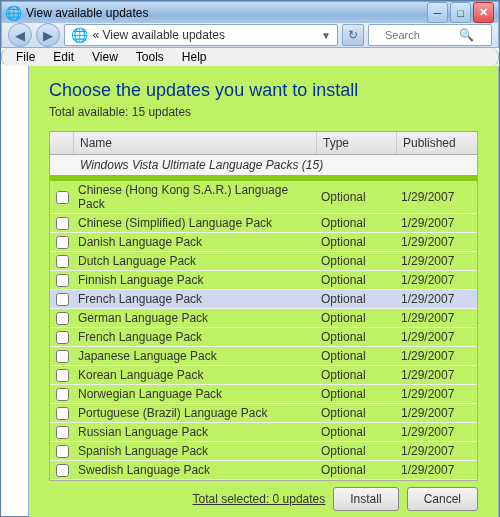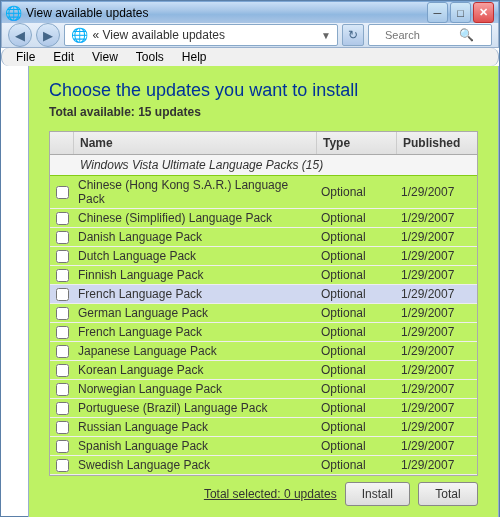--- a/index.html
+++ b/index.html
@@ -189,52 +189,51 @@
     .page-title {
       font-size: 18px;
       font-weight: 300;
       color: #003399;
       margin-bottom: 4px;
     }
     .subtitle {
       font-size: 12px;
       color: #333;
       margin-bottom: 12px;
-      font-weight: bold;
     }
 
     
     .update-table {
       flex: 1;
       border: 1px solid #aaa;
       overflow-y: auto;
       height: 280px;
     }
     .table-header {
       display: grid;
       grid-template-columns: 24px 1fr 80px 80px;
       background: linear-gradient(to bottom, #f0f0f0, #e0e0e0);
       border-bottom: 1px solid #aaa;
       position: sticky;
       top: 0;
     }
     .table-header-cell {
       padding: 4px 6px;
       font-size: 12px;
-      font-weight: bold;
+      font-weight: normal;
       color: #333;
       border-right: 1px solid #ccc;
     }
     .table-header-cell:last-child { border-right: none; }
 
     .group-header {
       display: grid;
       grid-template-columns: 24px 1fr;
       background: #f5f5f5;
-      border-bottom: 1px solid #84cc16;
+      border-bottom: 6px solid #84cc16;
       padding: 3px 6px;
       align-items: center;
     }
     .group-header-text {
       font-size: 12px;
       color: #333;
       grid-column: 2;
       font-style: italic;
     }
 
@@ -489,16 +488,16 @@
             <div class="row-name">Swedish Language Pack</div>
             <div class="row-type">Optional</div>
             <div class="row-date">1/29/2007</div>
           </div>
         </div>
     </div>
 
     <div class="footer">
       <div class="total-selected">Total selected: 0 updates</div>
       <button class="footer-btn install">Install</button>
-      <button class="footer-btn cancel">Total</button>
+      <button class="footer-btn cancel">Cancel</button>
     </div>
   </div>
 </div>
 
 </body></html>

